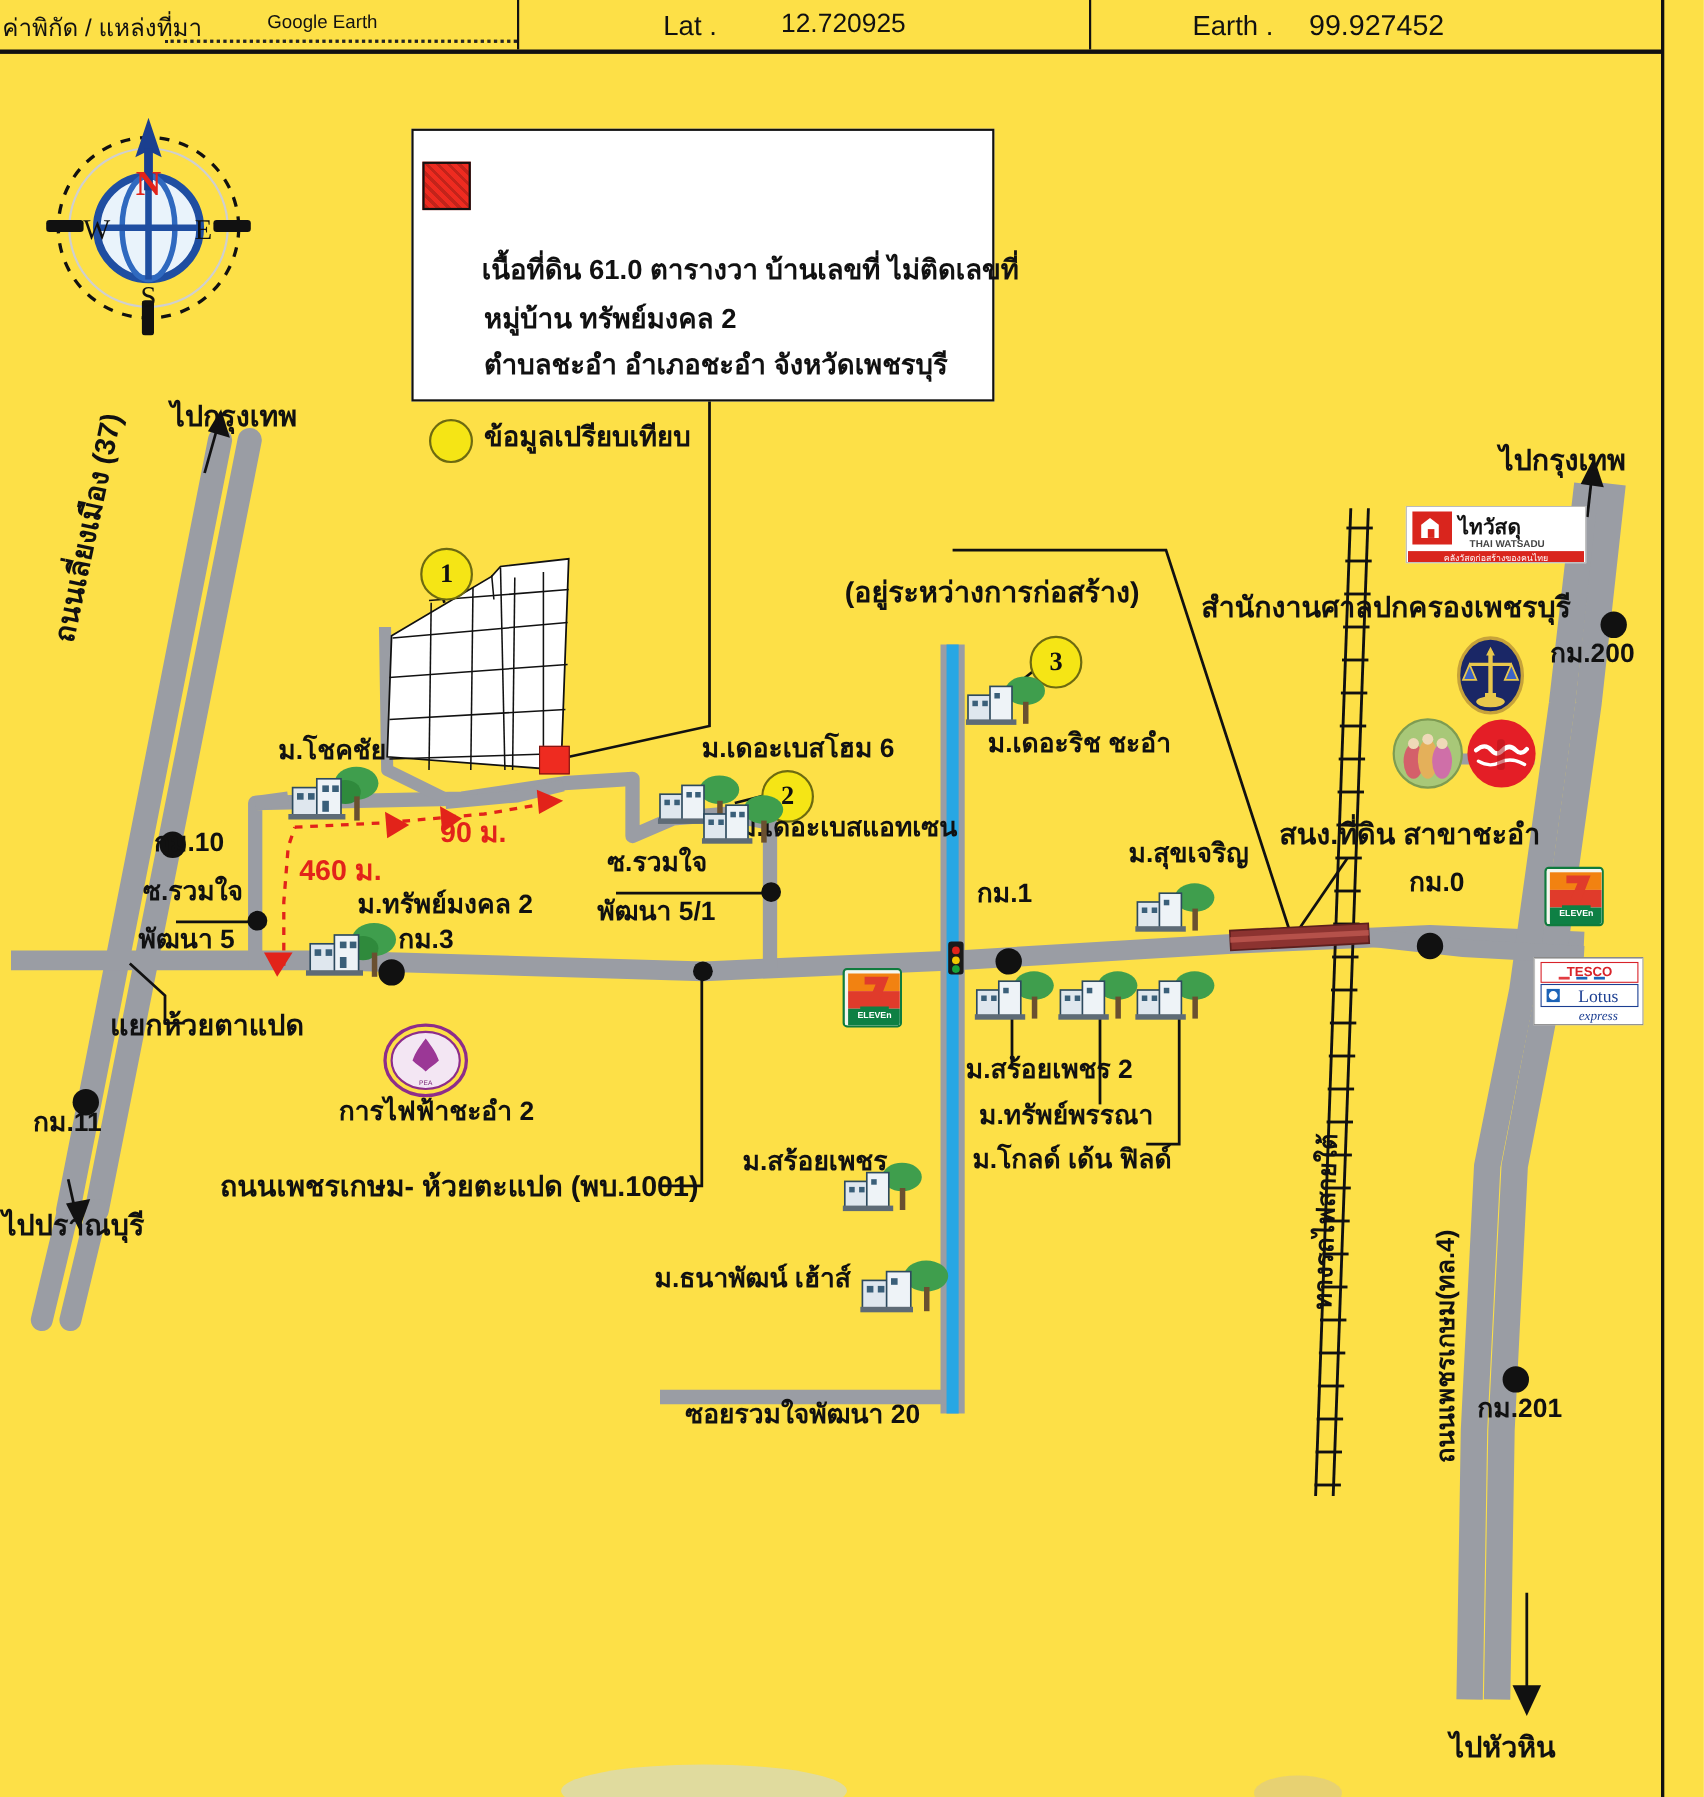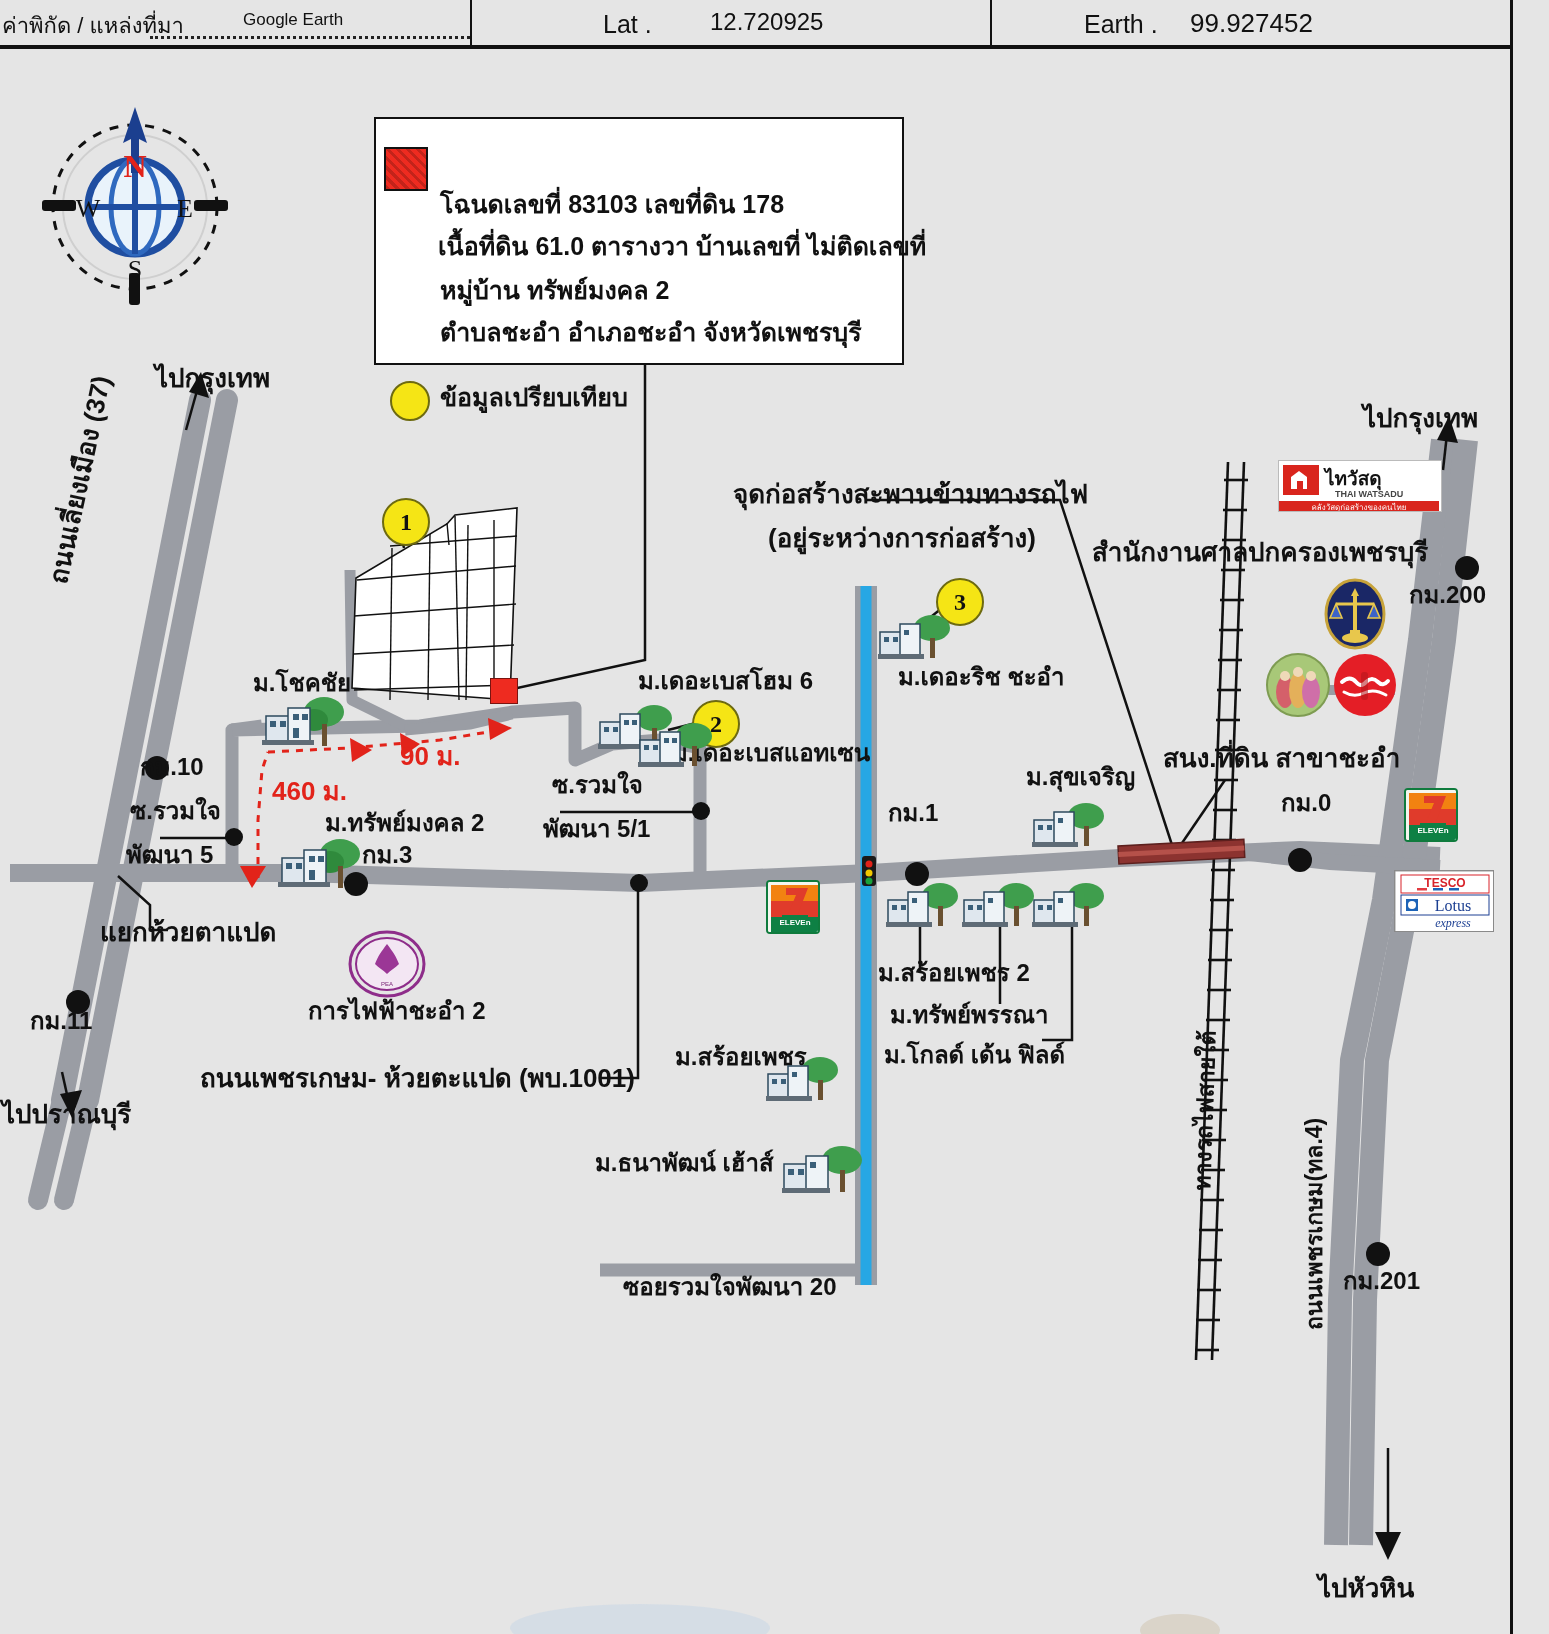--- a/index.html
+++ b/index.html
@@ -7,22 +7,23 @@
     padding: 0;
     background: #ffffff;
   }
   body {
     font-family: "Liberation Sans", "DejaVu Sans", sans-serif;
   }
   #page {
     position: relative;
     width: 1549px;
     height: 1634px;
-    background: #e5e5e5;
+    background: #fde047;
     overflow: hidden;
+    text-align: center;
   }
   
   .hdr-rule {
     position: absolute;
     left: 0; top: 45px;
     width: 1510px;
     height: 4px;
     background: #111;
   }
   .hdr-sep {
@@ -190,21 +191,20 @@
     </svg>
     
     
     
     
   </div>
 
   <div class="legend-box" style="left:374px; top:117px; width:530px; height:248px;"></div>
   <div class="legend-swatch" style="left:384px; top:147px; width:40px; height:40px;"></div>
 
-  <div class="legend-text-block" style="left:440px; top:186px;">โฉนดเลขที่ 83103  เลขที่ดิน 178</div>
   <div class="legend-text-block" style="left:438px; top:228px;">เนื้อที่ดิน 61.0 ตารางวา บ้านเลขที่ ไม่ติดเลขที่</div>
   <div class="legend-text-block" style="left:440px; top:272px;">หมู่บ้าน ทรัพย์มงคล 2</div>
   <div class="legend-text-block" style="left:440px; top:314px;">ตำบลชะอำ อำเภอชะอำ จังหวัดเพชรบุรี</div>
 
   <div class="legend-circle" style="left:390px; top:381px;"></div>
   <div class="legend-text-block" style="left:440px; top:379px;">ข้อมูลเปรียบเทียบ</div>
 
   <svg class="overlay">
 
     <path d="M200 400 L62 1100" stroke="#9a9da4" stroke-width="22" fill="none" stroke-linecap="round"></path>
@@ -377,21 +377,20 @@
   <div class="lbl" style="left:638px; top:666px;">ม.เดอะเบสโฮม 6</div>
   <div class="lbl" style="left:672px; top:738px;">ม.เดอะเบสแอทเซน</div>
   <div class="lbl" style="left:898px; top:662px;">ม.เดอะริช ชะอำ</div>
   <div class="lbl" style="left:1026px; top:762px;">ม.สุขเจริญ</div>
   <div class="lbl" style="left:878px; top:958px;">ม.สร้อยเพชร 2</div>
   <div class="lbl" style="left:890px; top:1000px;">ม.ทรัพย์พรรณา</div>
   <div class="lbl" style="left:884px; top:1040px;">ม.โกลด์ เด้น ฟิลด์</div>
   <div class="lbl" style="left:675px; top:1042px;">ม.สร้อยเพชร</div>
   <div class="lbl" style="left:595px; top:1148px;">ม.ธนาพัฒน์ เฮ้าส์</div>
 
-  <div class="lbl lbl-lg" style="left:733px; top:478px;">จุดก่อสร้างสะพานข้ามทางรถไฟ</div>
   <div class="lbl lbl-lg" style="left:768px; top:522px;">(อยู่ระหว่างการก่อสร้าง)</div>
 
   <div class="lbl lbl-lg" style="left:1092px; top:536px;">สำนักงานศาลปกครองเพชรบุรี</div>
   <div class="lbl lbl-lg" style="left:1163px; top:742px;">สนง.ที่ดิน สาขาชะอำ</div>
   <div class="lbl" style="left:308px; top:996px;">การไฟฟ้าชะอำ 2</div>
 
   <svg class="overlay">
     <path d="M1228 462 L1196 1360" stroke="#111" stroke-width="2.6" fill="none"></path>
     <path d="M1244 462 L1212 1360" stroke="#111" stroke-width="2.6" fill="none"></path>
     <g stroke="#111" stroke-width="2.6">

